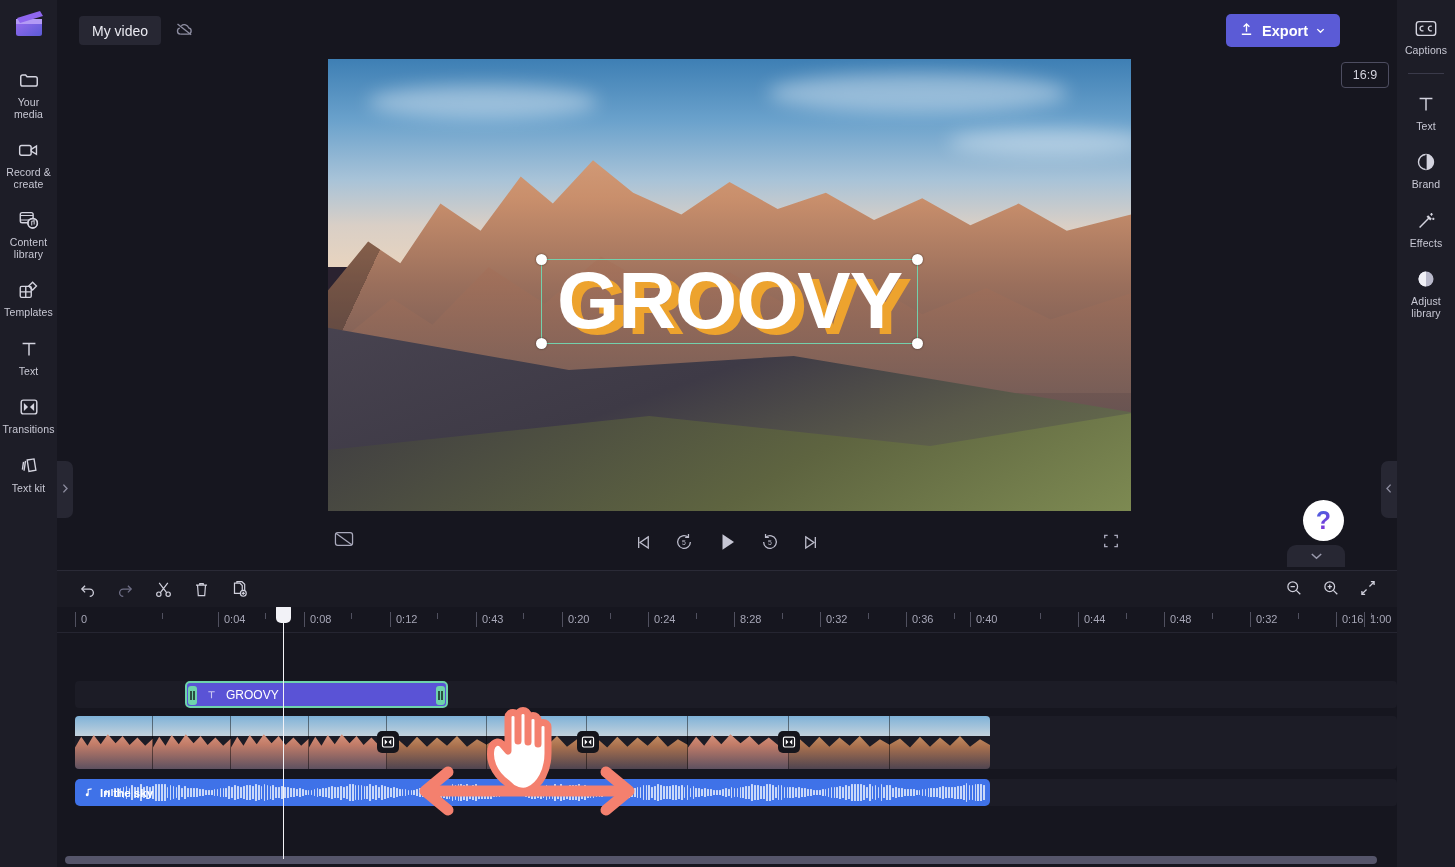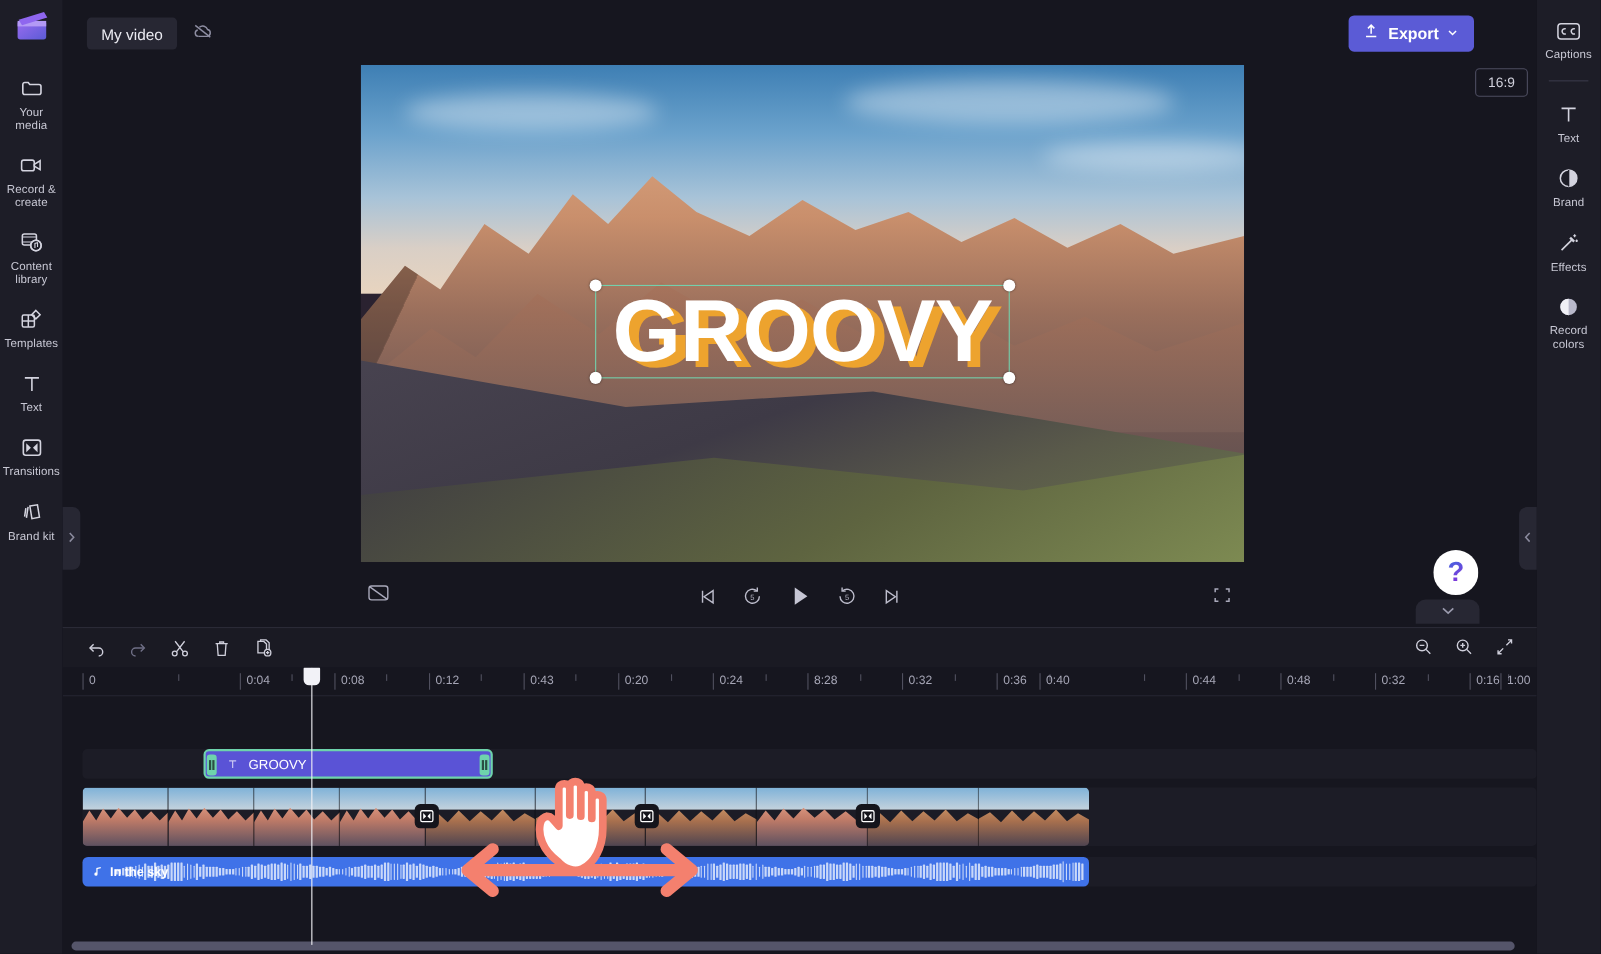--- a/index.html
+++ b/index.html
@@ -383,21 +383,21 @@
       <span class="lbl">Transitions</span>
     </div>
 
     <div class="rail-item">
       <span class="ico">
         <svg width="22" height="22" viewBox="0 0 24 24" fill="none" stroke="#d4d4df" stroke-width="1.5">
           <path d="M10 5.5l7.5-1.2 2 12.2L12 18z"></path>
           <path d="M8.2 6.4 6.6 17.2M6 7.6 4.8 16"></path>
         </svg>
       </span>
-      <span class="lbl">Brand kit</span>
+      <span class="lbl">Text kit</span>
     </div>
   </div>
 
   <div class="right-rail">
     <div class="rail-item">
       <span class="ico">
         <svg width="24" height="19" viewBox="0 0 26 20" fill="none" stroke="#d4d4df" stroke-width="1.5">
           <rect x="2.5" y="2.5" width="21" height="15" rx="3"></rect>
           <path d="M10.2 7.6a2.6 2.6 0 1 0 0 4.8M19.2 7.6a2.6 2.6 0 1 0 0 4.8" stroke-width="1.5"></path>
         </svg>
@@ -437,21 +437,21 @@
       <span class="lbl">Effects</span>
     </div>
 
     <div class="rail-item">
       <span class="ico">
         <svg width="22" height="22" viewBox="0 0 24 24">
           <circle cx="12" cy="12" r="8.2" fill="#b9b9cb"></circle>
           <path d="M12 3.8a8.2 8.2 0 0 0 0 16.4z" fill="#f0f0f6"></path>
         </svg>
       </span>
-      <span class="lbl">Record colors</span>
+      <span class="lbl">Adjust library</span>
     </div>
   </div>
 
   <div class="main">
 
     <div class="header">
       <div class="title-chip">
         <span>My video</span>
       </div>
       <div class="cloud-btn">
@@ -648,21 +648,21 @@
         <span class="tick" style="left:505px">0:20</span>
         <span class="tick minor" style="left:553px"></span>
         <span class="tick" style="left:591px">0:24</span>
         <span class="tick minor" style="left:639px"></span>
         <span class="tick" style="left:677px">8:28</span>
         <span class="tick minor" style="left:725px"></span>
         <span class="tick" style="left:763px">0:32</span>
         <span class="tick minor" style="left:811px"></span>
         <span class="tick" style="left:849px">0:36</span>
         <span class="tick minor" style="left:897px"></span>
-        <span class="tick" style="left:888px">0:40</span>
+        <span class="tick" style="left:913px">0:40</span>
         <span class="tick minor" style="left:983px"></span>
         <span class="tick" style="left:1021px">0:44</span>
         <span class="tick minor" style="left:1069px"></span>
         <span class="tick" style="left:1107px">0:48</span>
         <span class="tick minor" style="left:1155px"></span>
         <span class="tick" style="left:1193px">0:32</span>
         <span class="tick minor" style="left:1241px"></span>
         <span class="tick" style="left:1279px">0:16</span>
         <span class="tick minor" style="left:1314px"></span>
         <span class="tick" style="left:1307px">1:00</span>

